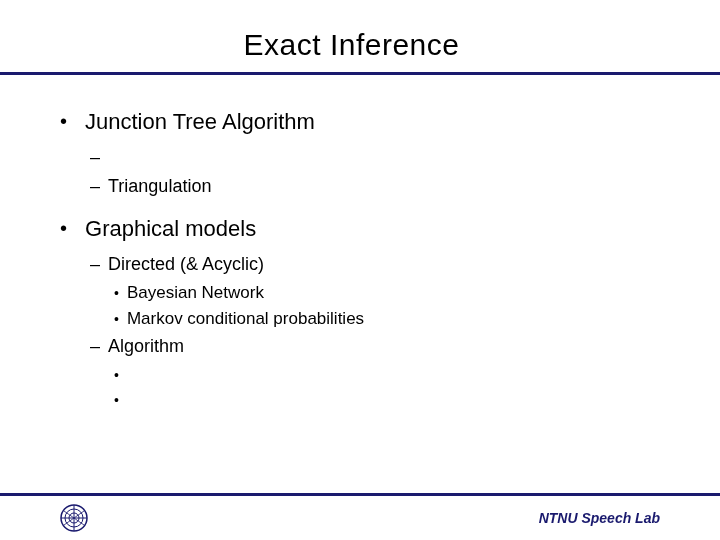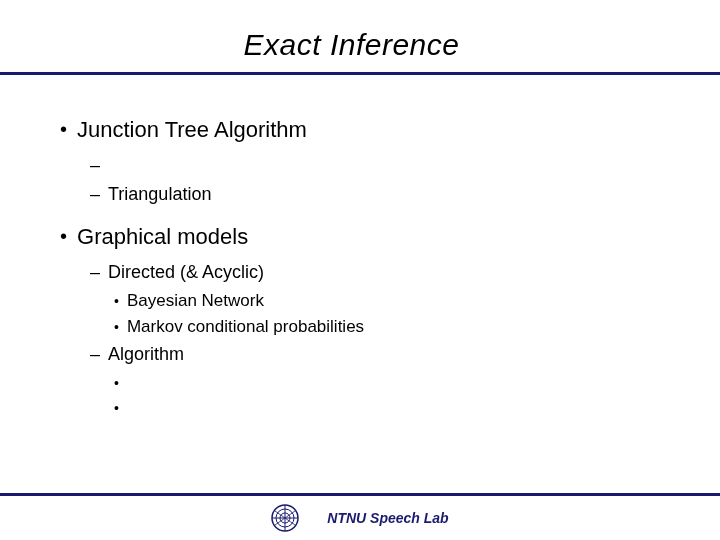--- a/index.html
+++ b/index.html
@@ -24,22 +24,21 @@
       background: #ffffff;
       display: flex;
       flex-direction: column;
       padding: 0;
       position: relative;
     }
 
     .slide-header {
       padding: 28px 77px 10px 60px;
       border-bottom: 3px solid #1a1a6e;
-      margin-bottom: 8px;
-      font-style: italic;
+      margin-bottom: 0;
     }
 
     .slide-title {
       font-size: 30px;
       font-weight: normal;
       color: #000000;
       text-align: center;
       letter-spacing: 0.5px;
     }
 
@@ -61,20 +60,21 @@
       margin-right: 10px;
       line-height: 1.4;
       flex-shrink: 0;
     }
 
     .main-bullet-text {
       font-size: 22px;
       color: #000000;
       font-weight: normal;
       line-height: 1.4;
+      margin-left: 8px;
     }
 
     .sub-items {
       margin-left: 30px;
       margin-top: 4px;
     }
 
     .sub-bullet {
       display: flex;
       align-items: flex-start;
@@ -108,21 +108,21 @@
       flex-shrink: 0;
       font-size: 14px;
       margin-top: 3px;
     }
 
     .slide-footer {
       border-top: 3px solid #1a1a6e;
       padding: 8px 60px;
       display: flex;
       align-items: center;
-      justify-content: center;
+      justify-content: space-between;
       gap: 28px;
     }
 
     .footer-logo {
       width: 28px;
       height: 28px;
     }
 
     .footer-text {
       font-size: 14px;

